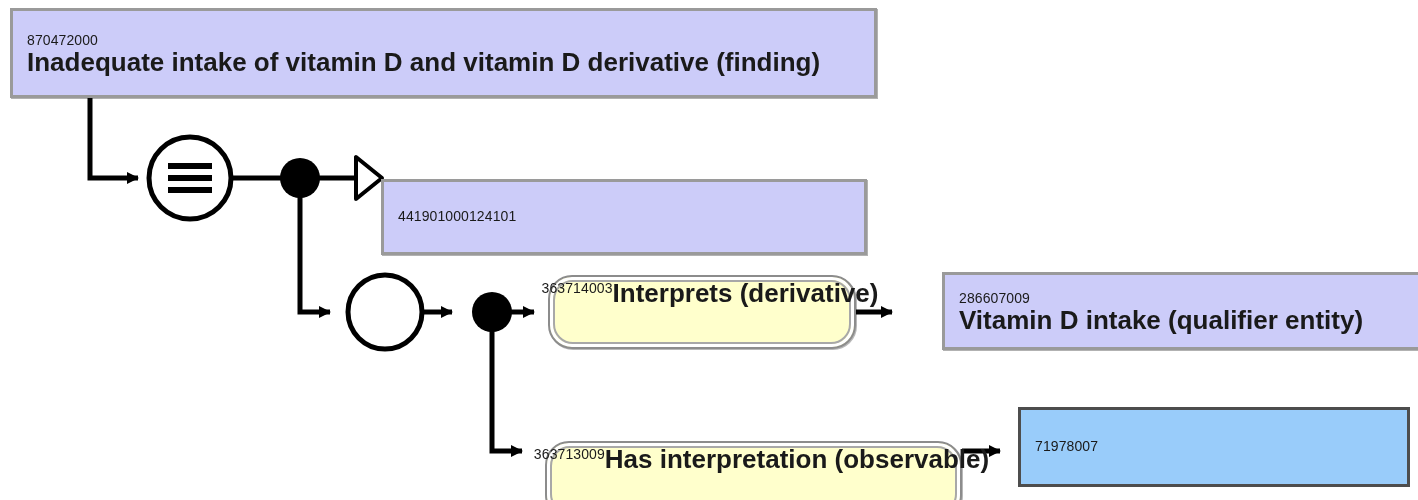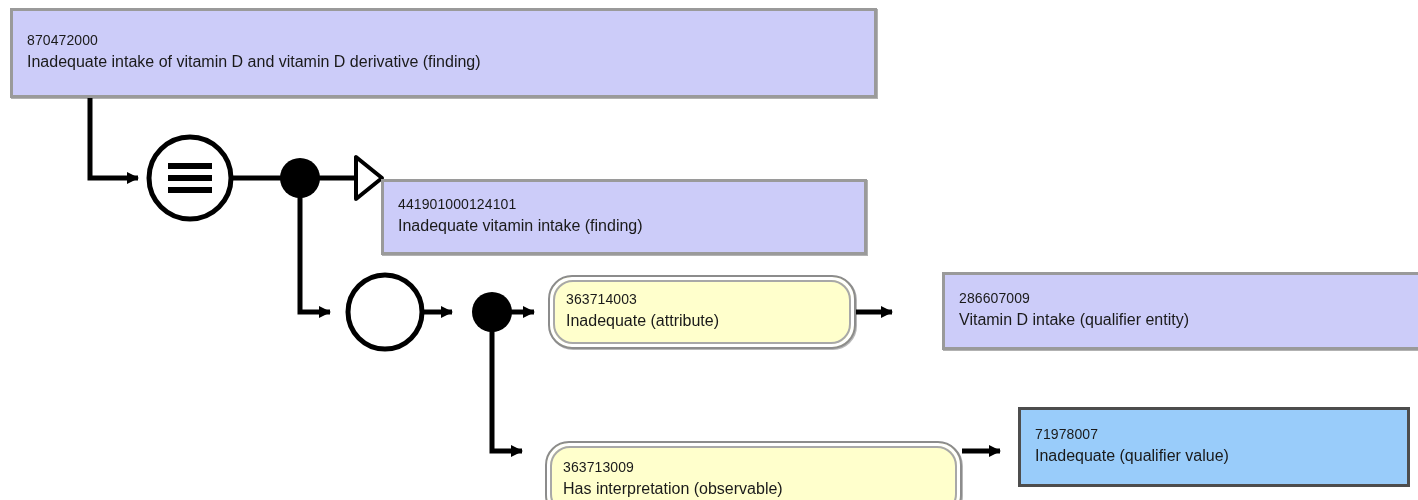--- a/index.html
+++ b/index.html
@@ -26,34 +26,34 @@
     box-shadow:none;
   }
   
   .attribute{
     position:absolute;
     box-sizing:border-box;
     background:#ffffcc;
     border:2px solid #8c8c8c;
     border-radius:24px;
     box-shadow:0 0 0 3px #ffffff inset, 0 0 0 0 transparent, 1px 1px 0 rgba(0,0,0,.28);
-    display:flex;flex-direction:column;justify-content:center;
+    display:flex;flex-direction:row;justify-content:center;
     padding:4px 0 4px 16px;
   }
   .attribute .inner-ring{
     position:absolute;left:3px;top:3px;right:3px;bottom:3px;
     border:2px solid #a8a8a8;border-radius:20px;pointer-events:none;
   }
   .sctid{
     font-size:14px;color:#1a1a1a;line-height:15px;
     letter-spacing:.1px;margin-bottom:2px;position:relative;z-index:2;
   }
   .term{
-    font-size:16px;color:#1a1a1a;line-height:24px;
-    white-space:nowrap;position:relative;z-index:2;
+    font-size:26px;color:#1a1a1a;line-height:24px;
+    white-space:nowrap;position:relative;z-index:2;font-weight:bold;
   }
 
   
   svg.edges{position:absolute;left:0;top:0;width:1418px;height:500px;pointer-events:none;}
 </style>
 </head>
 <body>
 
 <div id="canvas">
 
@@ -115,38 +115,36 @@
     <circle cx="492" cy="312" r="20" fill="#000"></circle>
   </svg>
 
   <div class="concept" style="left:10px;top:8px;width:867px;height:90px;">
     <div class="sctid">870472000</div>
     <div class="term">Inadequate intake of vitamin D and vitamin D derivative (finding)</div>
   </div>
 
   <div class="concept" style="left:381px;top:140px;width:486px;height:76px;margin-top:39px;">
     <div class="sctid">441901000124101</div>
-    <div class="term">Inadequate vitamin intake (finding)</div>
   </div>
 
   <div class="attribute" style="left:548px;top:275px;width:308px;height:74px;">
     <span class="inner-ring"></span>
     <div class="sctid">363714003</div>
-    <div class="term">Inadequate (attribute)</div>
+    <div class="term">Interprets (derivative)</div>
   </div>
 
   <div class="concept" style="left:910px;top:272px;width:500px;height:78px;margin-left:32px;">
     <div class="sctid">286607009</div>
     <div class="term">Vitamin D intake (qualifier entity)</div>
   </div>
 
   <div class="attribute" style="left:545px;top:410px;width:417px;height:78px;margin-top:31px;">
     <span class="inner-ring"></span>
     <div class="sctid">363713009</div>
     <div class="term">Has interpretation (observable)</div>
   </div>
 
   <div class="concept value" style="left:1018px;top:407px;width:392px;height:80px;">
     <div class="sctid">71978007</div>
-    <div class="term">Inadequate (qualifier value)</div>
   </div>
 
 </div>
 
 </body></html>

